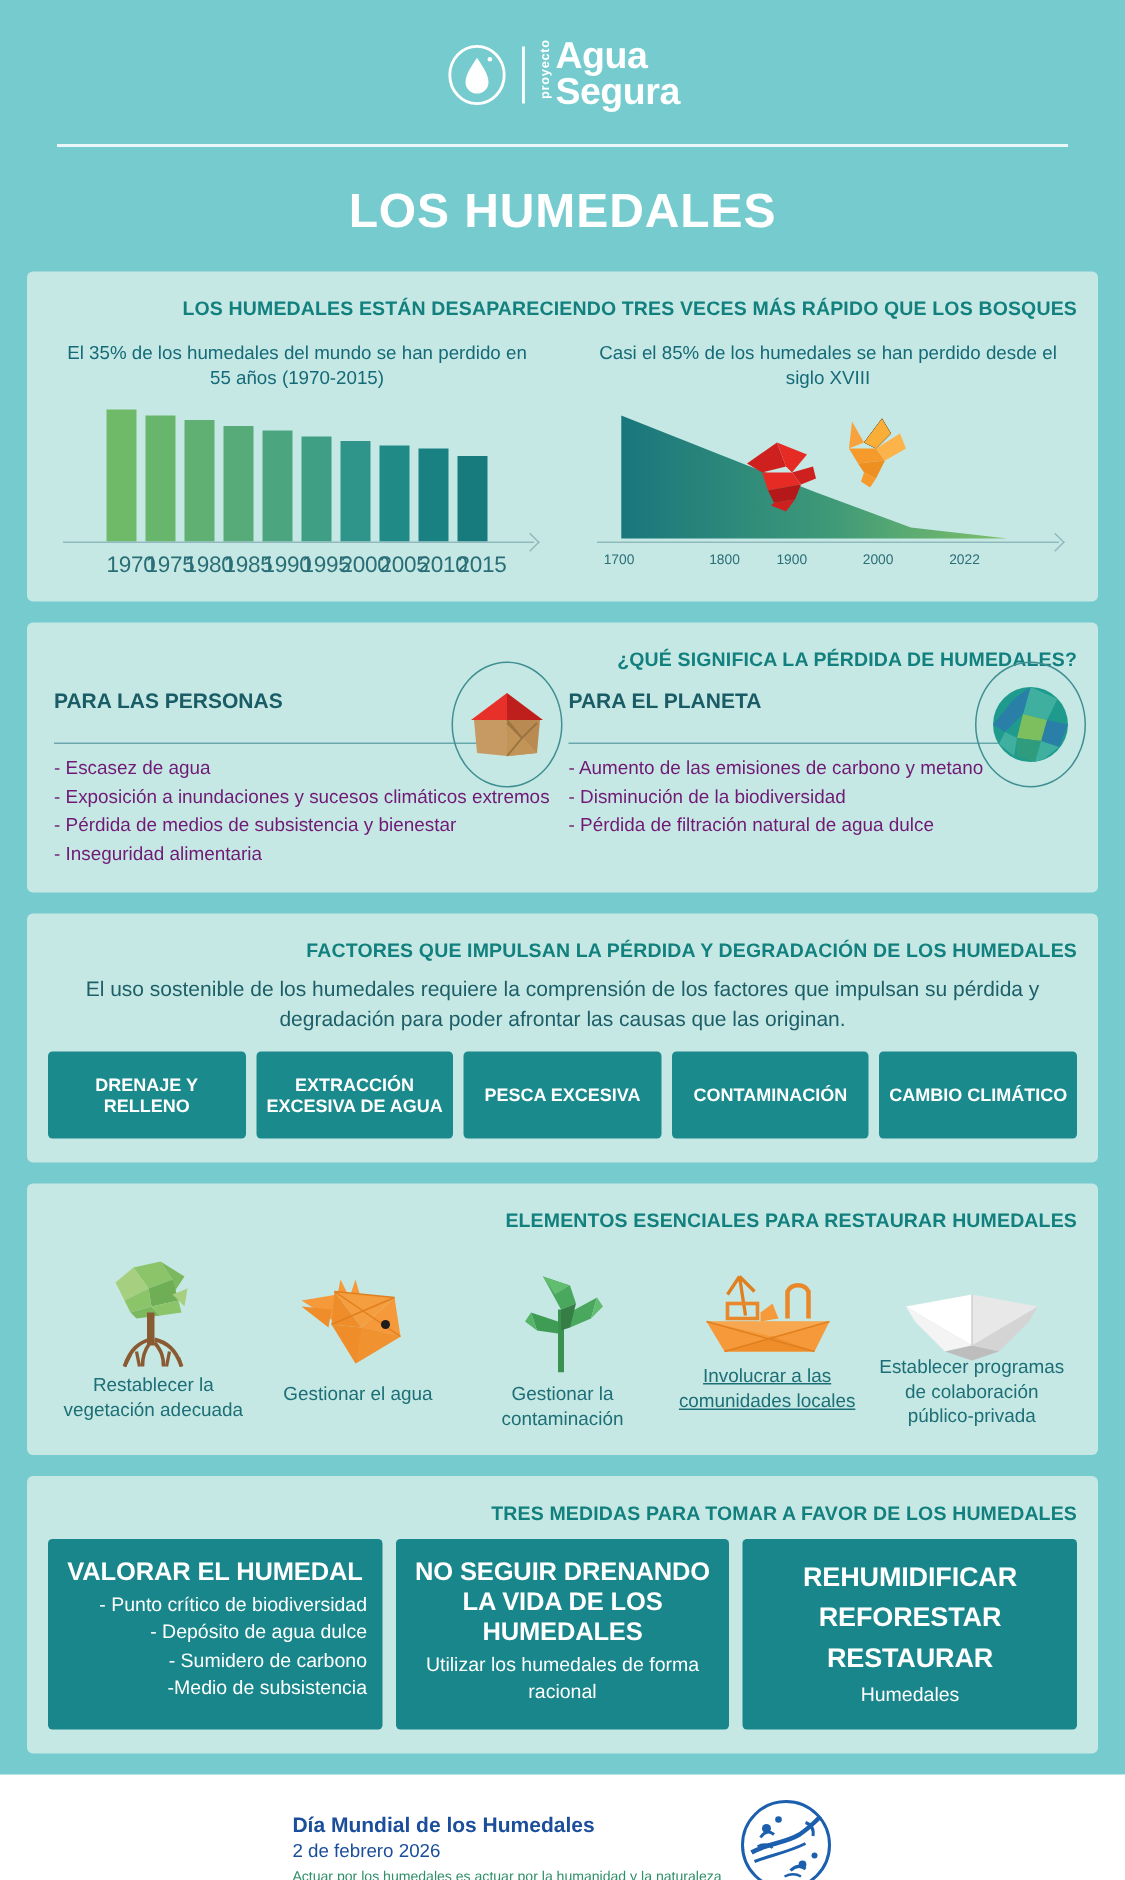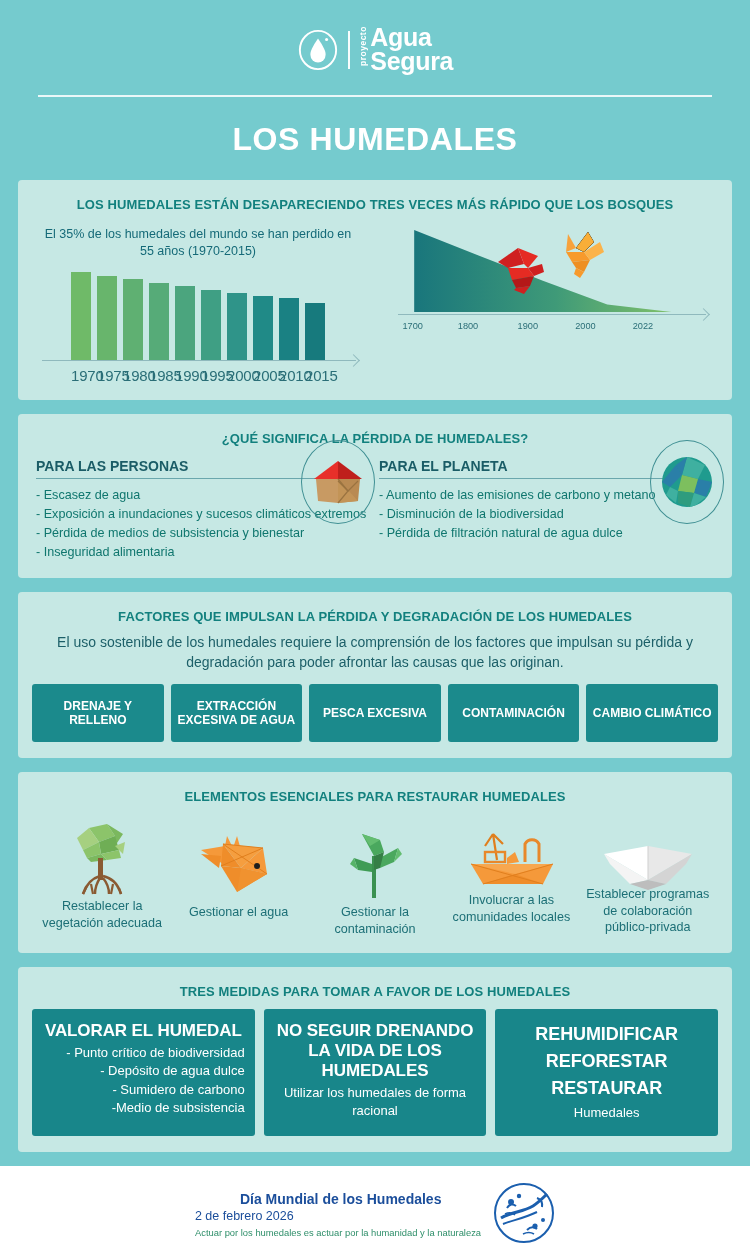--- a/index.html
+++ b/index.html
@@ -42,21 +42,21 @@
   }
 
   
   .card {
     background: #c6e8e4;
     margin: 0 18px 14px 18px;
     border-radius: 4px;
     padding: 12px 14px 16px 14px;
   }
   .card-title {
-    text-align: center; color: #12807e; font-weight: bold;
+    text-align: right; color: #12807e; font-weight: bold;
     font-size: 13px; letter-spacing: .1px; padding: 5px 0 4px 0;
   }
 
   
   .charts-row { display: flex; gap: 22px; padding-top: 10px; }
   .chart-col { flex: 1; position: relative; }
   .chart-caption {
     text-align: center; color: #156a78; font-size: 12.5px;
     line-height: 1.38; padding: 0 6px 12px 6px;
   }
@@ -91,26 +91,26 @@
   .area-ticks span {
     position: absolute; top: 0; color: #2a6e77; font-size: 9.2px;
     transform: translateX(-50%);
   }
 
   
   .meaning-row { display: flex; gap: 8px; padding: 8px 4px 0 4px; position: relative; }
   .meaning-col { flex: 1; position: relative; }
   .meaning-head {
     color: #1a5c66; font-weight: bold; font-size: 14px;
-    padding-bottom: 4px; border-bottom: 1.5px solid #6aa7ad;
+    padding-bottom: 20px; border-bottom: 1.5px solid #6aa7ad;
     margin-bottom: 7px; width: 86%;
   }
   .meaning-list { list-style: none; }
   .meaning-list li {
-    color: #0f766e; font-size: 12.6px; line-height: 1.5;
+    color: #701a75; font-size: 12.6px; line-height: 1.5;
   }
   .badge-circle {
     position: absolute; top: -18px; right: -4px;
     width: 74px; height: 84px; border: 1.5px solid #3f8f93;
     border-radius: 50%; display: flex; align-items: center;
     justify-content: center; background: transparent;
   }
   .badge-circle svg { display: block; }
 
   
@@ -135,21 +135,21 @@
   }
   .element-icon {
     height: 80px; display: flex; align-items: flex-end;
     justify-content: center;
   }
   .element-label {
     color: #1c6f76; font-size: 12.6px; line-height: 1.3;
     padding-top: 6px; font-weight: normal;
   }
   .el-0 .element-label { margin-top: -6px; }
-  .el-3 .element-label { margin-top: -12px; }
+  .el-3 .element-label { margin-top: -12px; text-decoration: underline; }
   .el-4 .element-label { margin-top: -18px; }
 
   
   .measures-row { display: flex; gap: 9px; padding-top: 6px; }
   .measure-box {
     flex: 1; background: #18868a; border-radius: 3px;
     padding: 12px 8px 14px 8px; text-align: center; color: #ffffff;
     display: flex; flex-direction: column; justify-content: flex-start;
   }
   .measure-head {
@@ -164,21 +164,21 @@
   .measure-box.m2 .measure-sub { padding-top: 2px; }
 
   
   .footer {
     background: #ffffff; margin-top: 14px; padding: 16px 0 18px 0;
     display: flex; align-items: center; justify-content: center;
   }
   .footer-lockup { display: flex; align-items: center; gap: 12px; }
   .footer-text { text-align: left; }
   .f-l1 {
-    color: #1b4e9b; font-weight: bold; font-size: 14px; line-height: 1.12; margin-left: 45px;
+    color: #1b4e9b; font-weight: bold; font-size: 14px; line-height: 1.12;
   }
   .f-l2 { color: #1b4e9b; font-size: 12.5px; padding-top: 2px; }
   .f-l3 {
     color: #2f8f6a; font-size: 9.4px; line-height: 1.25; padding-top: 4px;
   }
 </style>
 </head>
 <body>
 
 <div class="page">
@@ -233,20 +233,21 @@
             <div class="tick">1990</div>
             <div class="tick">1995</div>
             <div class="tick">2000</div>
             <div class="tick">2005</div>
             <div class="tick">2010</div>
             <div class="tick">2015</div>
           </div>
       </div>
 
       <div class="chart-col">
+        <div class="chart-caption">Casi el 85% de los humedales se han perdido desde el siglo XVIII</div>
         <div class="area-wrap">
           <svg class="area-svg" viewBox="0 0 300 88" preserveAspectRatio="none" id="area-svg">
             <defs>
               <linearGradient id="areaGrad" x1="0" y1="0" x2="1" y2="0">
                 <stop offset="0%" stop-color="#19767c"></stop>
                 <stop offset="55%" stop-color="#3f9a78"></stop>
                 <stop offset="100%" stop-color="#7fc06a"></stop>
               </linearGradient>
             </defs>
             <polygon id="area-poly" points="14,4 77.5,29.42 141,54.84 204.5,78.62 268,86 268,86 14,86" fill="url(#areaGrad)"></polygon>
@@ -266,21 +267,21 @@
             <polygon points="22,18 34,2 40,12 30,22" fill="#f9ae38"></polygon>
             <polygon points="12,22 30,22 36,30 18,32" fill="#f79a2c"></polygon>
             <polygon points="30,22 46,12 50,22 36,30" fill="#fbb34a"></polygon>
             <polygon points="18,32 36,30 30,42 22,38" fill="#ee8f22"></polygon>
             <polygon points="22,38 30,42 26,48 20,44" fill="#f79a2c"></polygon>
           </svg>
         </div>
         <div class="axis-line" style="margin:0 12px;"></div>
         <div class="area-ticks" id="area-ticks">
             <span style="left: 12.6933px;">1700</span>
-            <span style="left: 68px;">1800</span>
+            <span style="left: 83px;">1800</span>
             <span style="left: 127.84px;">1900</span>
             <span style="left: 185.413px;">2000</span>
             <span style="left: 242.987px;">2022</span>
           </div>
       </div>
 
     </div>
   </div>
 
   <div class="card">

